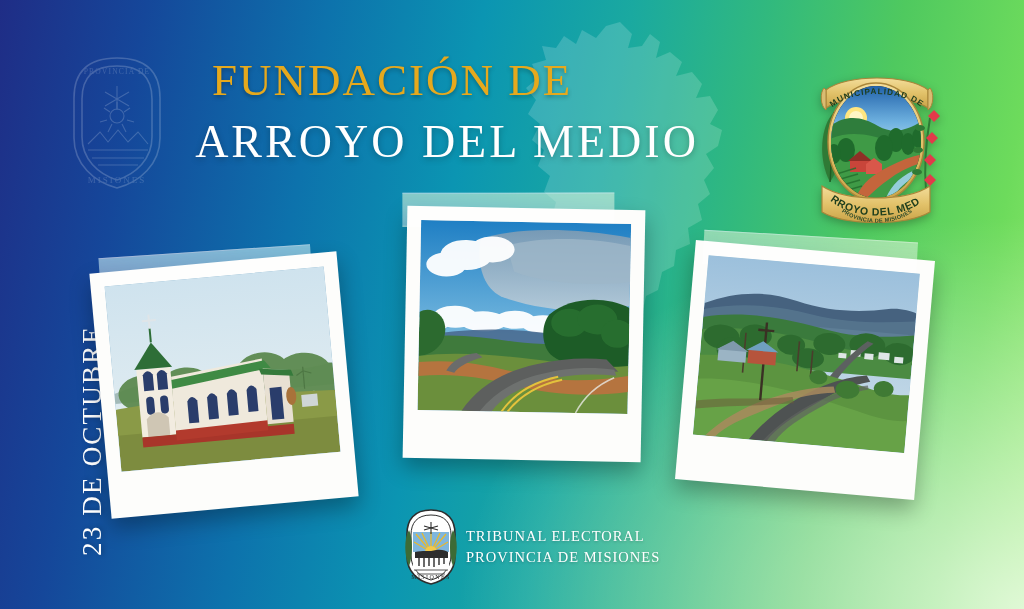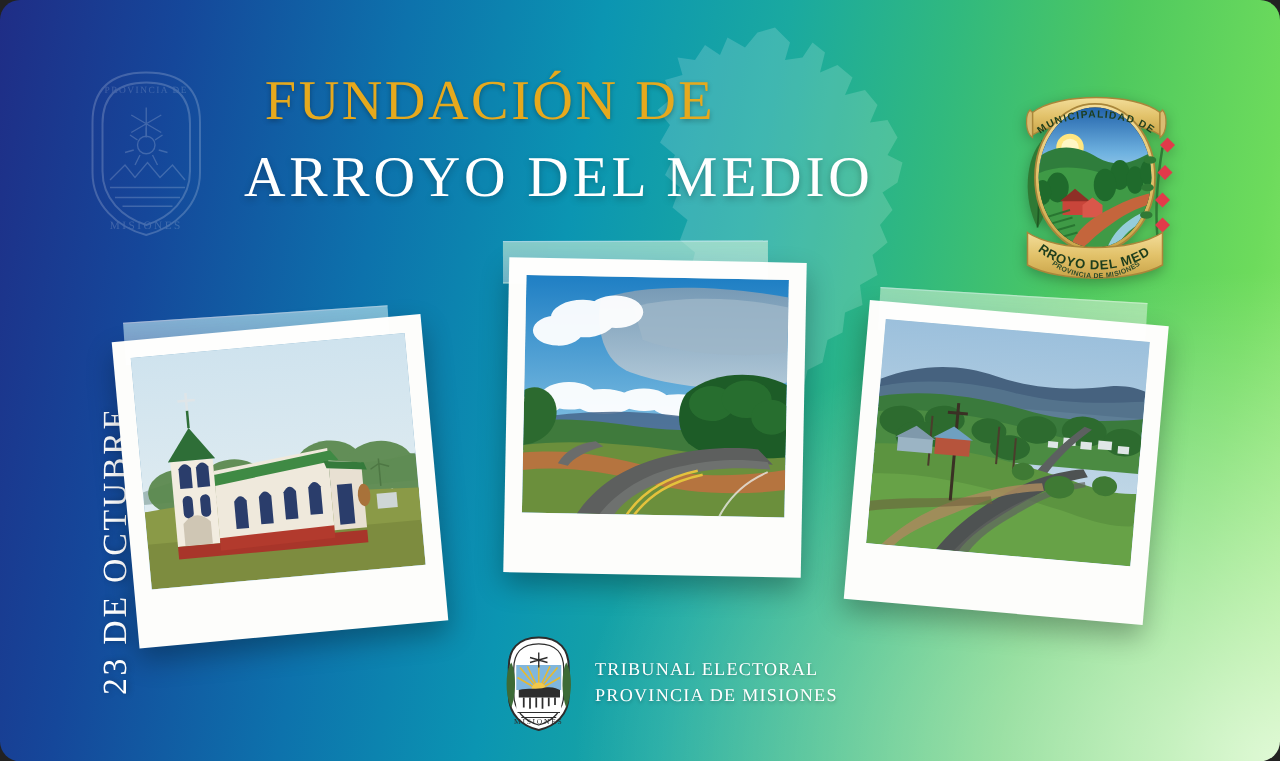--- a/index.html
+++ b/index.html
@@ -15,21 +15,20 @@
       linear-gradient(100deg,
         #1f2d86 0%,
         #15479a 13%,
         #0d72ac 29%,
         #0b95b2 43%,
         #1aa9a0 56%,
         #31b97e 68%,
         #4fc95f 80%,
         #6ddb5c 92%,
         #8ee96a 100%);
-    border-radius: 16px;
   }
 
   
   .prov-map{
     position:absolute; left:470px; top:18px;
     width:300px; height:320px;
     opacity:.30; pointer-events:none;
   }
   .prov-map svg{ width:100%; height:100%; display:block; }
 
@@ -100,21 +99,21 @@
   #pola-center .tape{ left:-5px; top:-15px; width:212px; transform:rotate(-1.2deg);
                       background:linear-gradient(180deg, rgba(208,240,214,.80), rgba(255,255,255,.52)); }
 
   #pola-right{ left:685px; top:250px; width:240px; height:240px; transform:rotate(5.0deg); }
   #pola-right .photo{ height:180px; }
   #pola-right .tape{ left:8px; top:-14px; width:214px; transform:rotate(-1.6deg);
                      background:linear-gradient(180deg, rgba(204,238,206,.80), rgba(255,255,255,.52)); }
 
   
   .footer{ position:absolute; left:400px; top:508px;
-           display:flex; align-items:center; gap:14px; }
+           display:flex; align-items:center; gap:4px; }
   .footer .shield{ width:62px; height:78px; }
   .footer .shield svg{ width:100%; height:100%; display:block; }
   .footer .lines{ color:#fff; line-height:1.42;
                   text-shadow:0 1px 3px rgba(0,0,0,.25); }
   .footer .lines div{ font-size:14.5px; letter-spacing:1.0px;
                       font-family:"Liberation Serif", serif; }
 </style>
 </head>
 <body>
 

